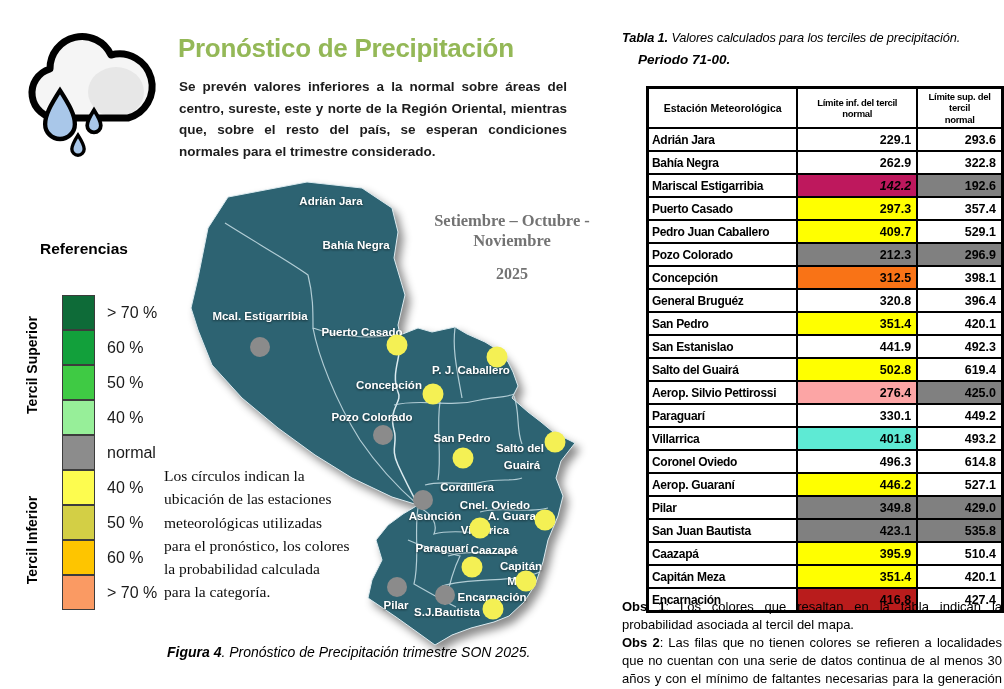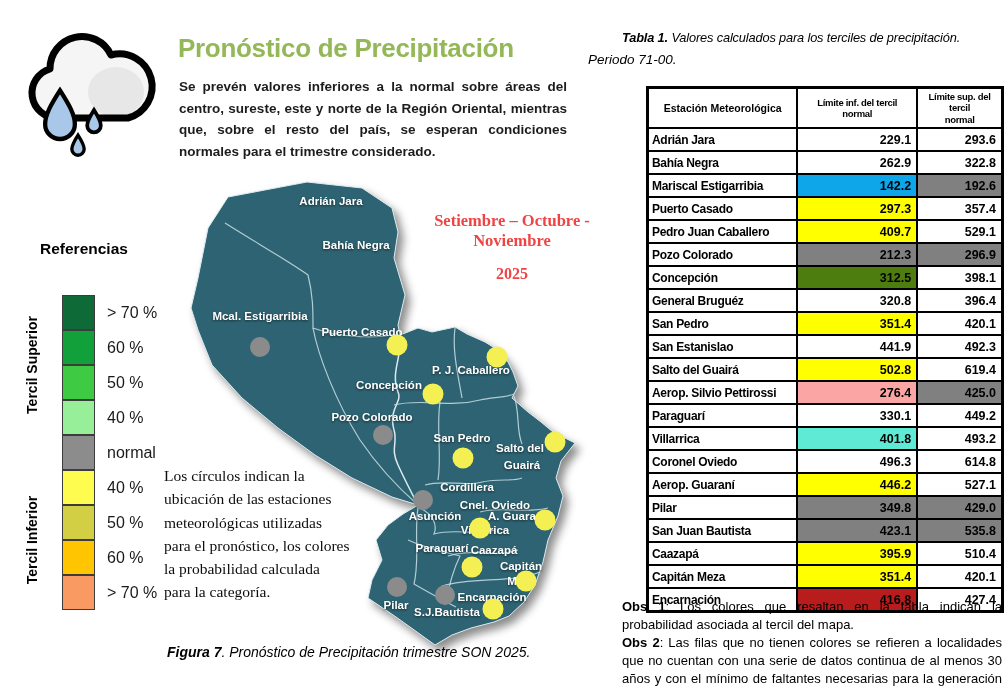--- a/index.html
+++ b/index.html
@@ -28,34 +28,34 @@
   
   #map-svg{position:absolute;left:150px;top:160px;width:500px;height:510px;z-index:1;}
   .land{stroke:#dcebf0;stroke-width:1;}
   .dept{fill:none;stroke:#c9dfe6;stroke-width:1.2;opacity:.85;}
   .river{fill:none;stroke:#dcebf0;stroke-width:1.5;}
   #map-land{filter:drop-shadow(5px 6px 4px rgba(0,0,0,0.45));}
   #map-labels{filter:drop-shadow(0.5px 1px 0.8px rgba(0,0,0,0.55));}
   .map-label{fill:#fff;font-weight:bold;font-size:11.5px;text-anchor:middle;
              font-family:"Liberation Sans",sans-serif;}
   #season-block{position:absolute;left:396px;top:211px;width:232px;text-align:center;z-index:2;
-                font-family:"Liberation Serif",serif;font-weight:bold;font-size:16.5px;color:#ef4444;}
+                font-family:"Liberation Serif",serif;font-weight:bold;font-size:16.5px;color:#737373;}
   #season-block .yr{margin-top:14px;font-size:16px;}
   #map-note{position:absolute;left:164px;top:464px;width:186px;z-index:2;
             font-family:"Liberation Serif",serif;font-size:15.5px;line-height:1.5;color:#0d0d0d;}
   #figure-caption{position:absolute;left:167px;top:644px;font-size:14px;font-style:italic;
                   white-space:nowrap;z-index:2;color:#000;}
   #figure-caption b{font-weight:bold;}
 
   
   #table-caption{position:absolute;left:622px;top:30px;font-size:12.8px;font-style:italic;
                  letter-spacing:-0.15px;white-space:nowrap;color:#000;}
   #table-caption b{font-weight:bold;}
-  #periodo-caption{position:absolute;left:588px;top:52px;font-size:13.5px;font-style:italic;
-                   font-weight:normal;color:#000;}
+  #periodo-caption{position:absolute;left:638px;top:52px;font-size:13.5px;font-style:italic;
+                   font-weight:bold;color:#000;}
   #tercile-table{position:absolute;left:646px;top:86px;border-collapse:collapse;
                  border:3px solid #000;background:#fff;}
   #tercile-table th,#tercile-table td{border:2px solid #000;color:#000;}
   #tercile-table th{font-size:9.5px;font-weight:bold;text-align:center;vertical-align:middle;
                     letter-spacing:-0.3px;padding:2px;white-space:pre-line;height:28px;line-height:1.2;}
   #tercile-table th.st-h{font-size:10.5px;letter-spacing:0;}
   td.st{width:150px;font-weight:bold;font-size:12px;letter-spacing:-0.3px;padding:1px 3px;
         white-space:nowrap;overflow:hidden;height:19px;}
   td.val{width:88px;text-align:right;font-weight:bold;font-size:12.5px;padding:1px 5px;height:19px;}
   td.val2{width:94px;}
@@ -204,21 +204,21 @@
   </svg>
 
   <div id="season-block">
     <div>Setiembre – Octubre -  Noviembre</div>
     <div class="yr">2025</div>
   </div>
 
   <div id="map-note">Los círculos indican la ubicación de las estaciones meteorológicas utilizadas para el pronóstico, los colores la probabilidad calculada para la categoría.</div>
 
   <div id="figure-caption">
-    <b>Figura 7</b><span>. Pronóstico de Precipitación trimestre SON 2025.</span>
+    <b>Figura 4</b><span>. Pronóstico de Precipitación trimestre SON 2025.</span>
   </div>
 
   <div id="table-caption">
     <b>Tabla 1.</b><span> Valores calculados para los terciles de precipitación.</span>
   </div>
   <div id="periodo-caption">Periodo 71-00.</div>
 
   <table id="tercile-table">
     <thead>
       <tr>
@@ -235,41 +235,41 @@
           <td class="val">229.1</td>
           <td class="val val2">293.6</td>
         </tr>
         <tr>
           <td class="st">Bahía Negra</td>
           <td class="val">262.9</td>
           <td class="val val2">322.8</td>
         </tr>
         <tr>
           <td class="st">Mariscal Estigarribia</td>
-          <td class="val" style="background: #0ea5e9;">142.2</td>
+          <td class="val" style="background: #be185d; font-style: italic;">142.2</td>
           <td class="val val2" style="background: rgb(128, 128, 128);">192.6</td>
         </tr>
         <tr>
           <td class="st">Puerto Casado</td>
           <td class="val" style="background: rgb(255, 255, 0);">297.3</td>
           <td class="val val2">357.4</td>
         </tr>
         <tr>
           <td class="st">Pedro Juan Caballero</td>
           <td class="val" style="background: rgb(255, 255, 0);">409.7</td>
           <td class="val val2">529.1</td>
         </tr>
         <tr>
           <td class="st">Pozo Colorado</td>
           <td class="val" style="background: rgb(128, 128, 128);">212.3</td>
           <td class="val val2" style="background: rgb(128, 128, 128);">296.9</td>
         </tr>
         <tr>
           <td class="st">Concepción</td>
-          <td class="val" style="background: #4d7c0f;">312.5</td>
+          <td class="val" style="background: #f97316;">312.5</td>
           <td class="val val2">398.1</td>
         </tr>
         <tr>
           <td class="st">General Bruguéz</td>
           <td class="val">320.8</td>
           <td class="val val2">396.4</td>
         </tr>
         <tr>
           <td class="st">San Pedro</td>
           <td class="val" style="background: rgb(255, 255, 0);">351.4</td>

